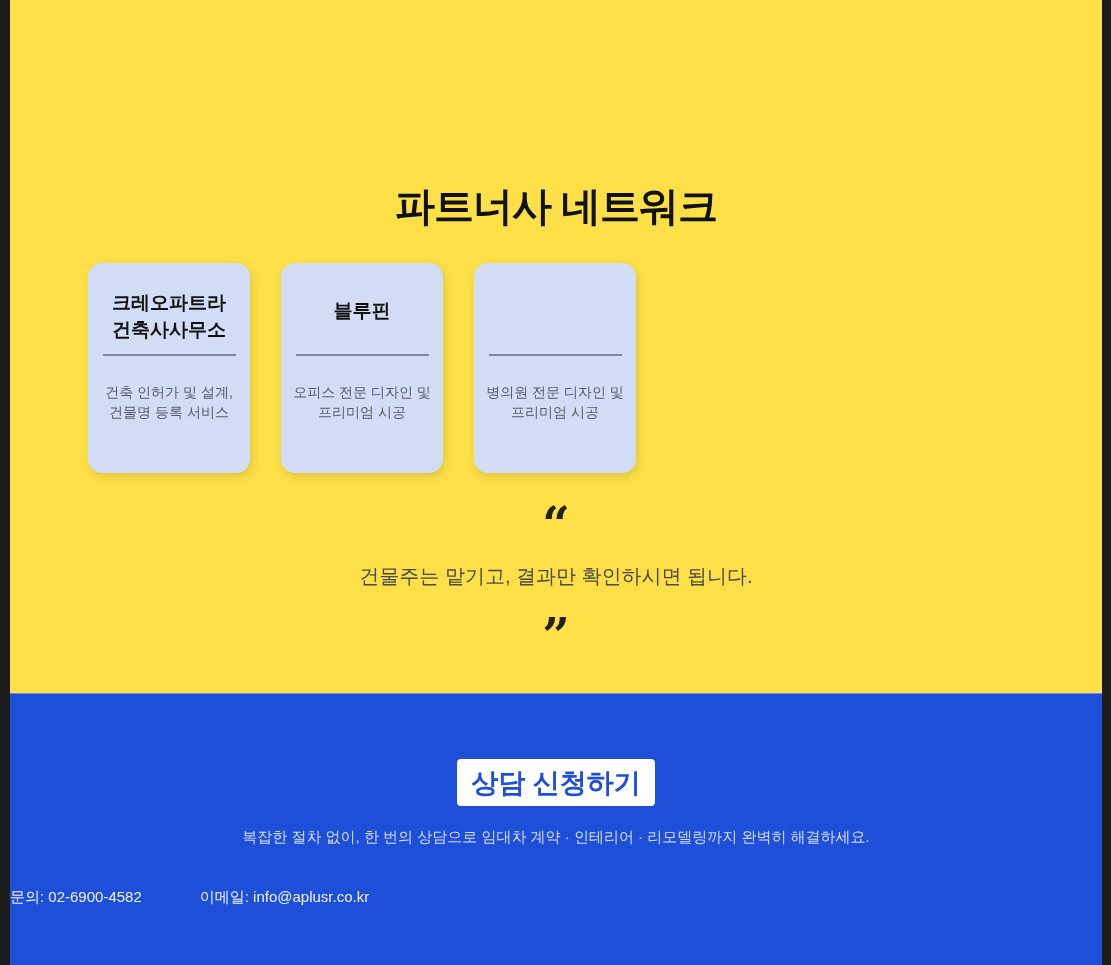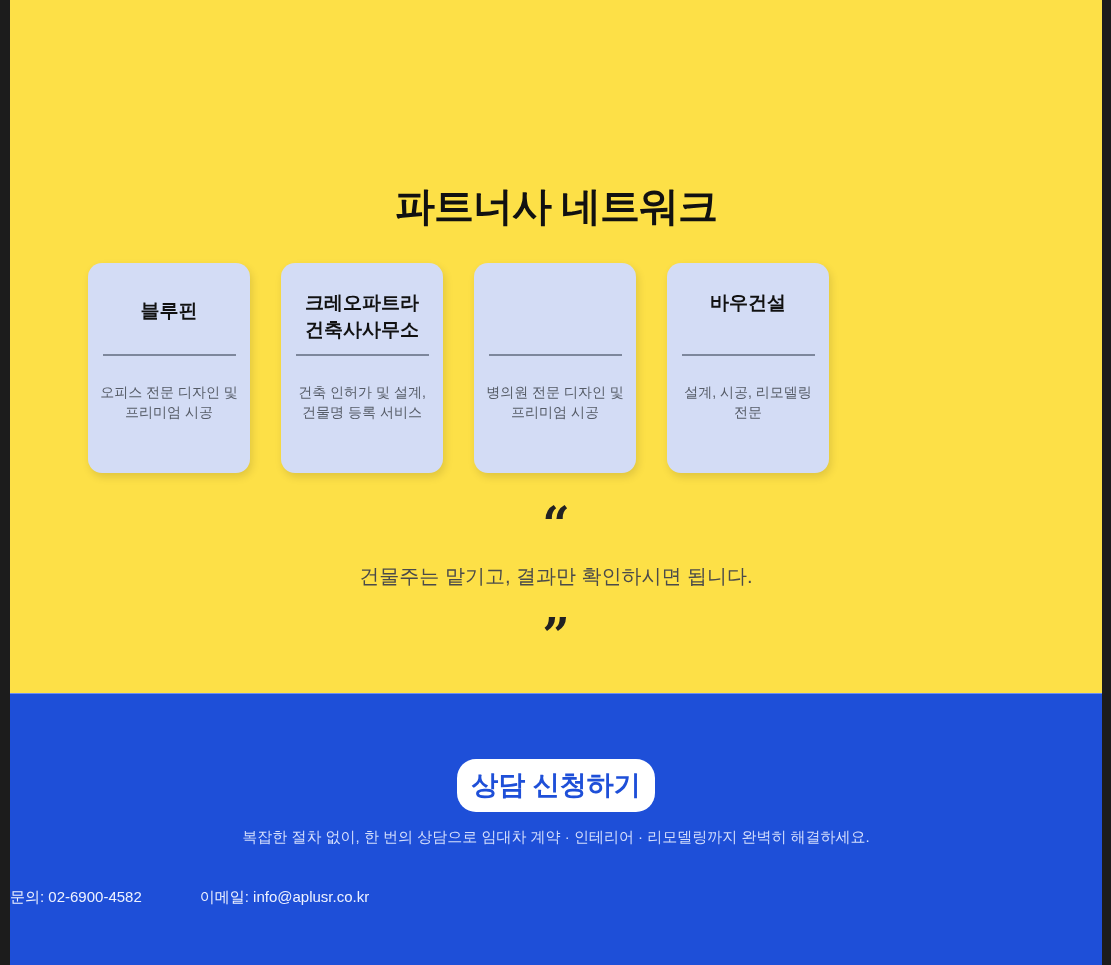--- a/index.html
+++ b/index.html
@@ -14,53 +14,48 @@
   .card-name { position: absolute; top: 22px; left: 0; width: 100%; height: 62px; display: flex; align-items: center; justify-content: center; text-align: center; font-size: 19px; font-weight: bold; color: #111; line-height: 27px; padding: 0 10px; white-space: pre-line; }
   .card-name.single { align-items: flex-start; padding-top: 4px; }
   .card-divider { position: absolute; top: 91px; left: 15px; width: 133px; height: 2px; background: #7d879c; }
   .card-desc { position: absolute; top: 119px; left: 10px; width: 142px; text-align: center; font-size: 14px; color: #555b66; line-height: 20px; }
   .testimonial { position: absolute; top: 500px; left: 0; width: 100%; text-align: center; }
   .quote-mark { font-family: "DejaVu Serif", serif; font-weight: bold; font-size: 48px; color: #222; line-height: 1; height: 34px; overflow: visible; }
   .quote-open { margin-top: 0; }
   .quote-text { margin-top: 28px; font-size: 20px; color: #4a4a4a; line-height: 28px; text-align: center; }
   .quote-close { margin-top: 22px; }
   .cta { position: absolute; top: 693px; left: 0; width: 100%; height: 272px; background: #1e4fd8; border-top: 1px solid #6e8ff0; }
-  .cta-button { position: absolute; top: 65px; left: 447px; width: 198px; height: 53px; background: #ffffff; border-radius: 19px; border: none; color: #1e4fd8; font-size: 27px; font-weight: bold; line-height: 49px; text-align: center; cursor: pointer; font-family: "Liberation Sans", "DejaVu Sans", sans-serif; }
+  .cta-button { position: absolute; top: 65px; left: 447px; width: 198px; height: 47px; background: #ffffff; border-radius: 4px; border: none; color: #1e4fd8; font-size: 27px; font-weight: bold; line-height: 49px; text-align: center; cursor: pointer; font-family: "Liberation Sans", "DejaVu Sans", sans-serif; }
   .cta-sub { position: absolute; top: 132px; left: 0; width: 100%; text-align: center; font-size: 15px; color: #d4defc; line-height: 22px; }
   .contact { position: absolute; top: 192px; left: 0; width: 100%; display: flex; justify-content: flex-start; gap: 58px; font-size: 15px; color: #eef2ff; line-height: 22px; }
   .contact span { white-space: nowrap; }
 </style>
 </head>
 <body>
 
 <div class="frame">
   <div class="quote-top-partial">”</div>
 
   <section class="partners">
     <h2 class="section-title">파트너사 네트워크</h2>
     <div class="cards">
       <div class="card">
-        <div class="card-name single" style="padding-top:12px;">블루핀</div>
-        <div class="card-divider"></div>
-        <div class="card-desc">오피스 전문 디자인 및 프리미엄 시공</div>
-      </div>
-      <div class="card">
         <div class="card-name">크레오파트라
 건축사사무소</div>
         <div class="card-divider"></div>
         <div class="card-desc">건축 인허가 및 설계, 건물명 등록 서비스</div>
       </div>
       <div class="card">
+        <div class="card-name single" style="padding-top:12px;">블루핀</div>
+        <div class="card-divider"></div>
+        <div class="card-desc">오피스 전문 디자인 및 프리미엄 시공</div>
+      </div>
+      <div class="card">
         <div class="card-divider"></div>
         <div class="card-desc">병의원 전문 디자인 및 프리미엄 시공</div>
-      </div>
-      <div class="card">
-        <div class="card-name single">바우건설</div>
-        <div class="card-divider"></div>
-        <div class="card-desc">설계, 시공, 리모델링 전문</div>
       </div>
     </div>
   </section>
 
   <section class="testimonial">
     <div class="quote-mark quote-open">“</div>
     <p class="quote-text">건물주는 맡기고, 결과만 확인하시면 됩니다.</p>
     <div class="quote-mark quote-close">”</div>
   </section>
 

